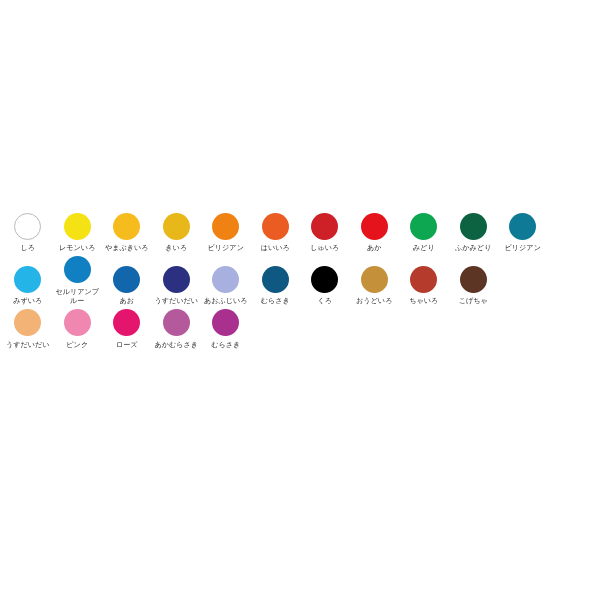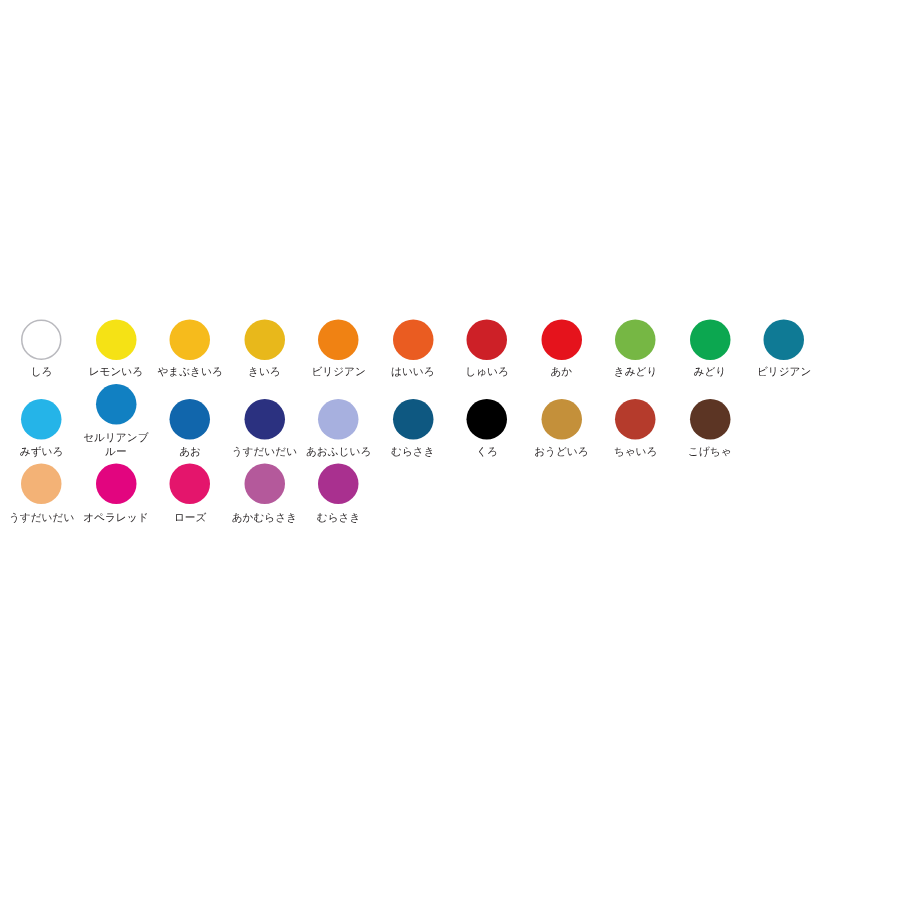--- a/index.html
+++ b/index.html
@@ -129,29 +129,29 @@
           <div class="swatch-label">しゅいろ</div>
         </div>
         <div class="swatch-cell">
           <div class="swatch-dot-wrap">
             <span class="swatch-dot" style="background: rgb(229, 19, 28);"></span>
           </div>
           <div class="swatch-label">あか</div>
         </div>
         <div class="swatch-cell">
           <div class="swatch-dot-wrap">
-            <span class="swatch-dot" style="background: rgb(118, 183, 68);"></span>
-          </div>
-          <div class="swatch-label">きみどり</div>
-        </div>
-        <div class="swatch-cell">
-          <div class="swatch-dot-wrap">
             <span class="swatch-dot" style="background: rgb(12, 167, 80);"></span>
           </div>
           <div class="swatch-label">みどり</div>
+        </div>
+        <div class="swatch-cell">
+          <div class="swatch-dot-wrap">
+            <span class="swatch-dot" style="background: rgb(12, 99, 65);"></span>
+          </div>
+          <div class="swatch-label">ふかみどり</div>
         </div>
         <div class="swatch-cell">
           <div class="swatch-dot-wrap">
             <span class="swatch-dot" style="background: rgb(15, 122, 149);"></span>
           </div>
           <div class="swatch-label">ビリジアン</div>
         </div>
       </div>
       <div class="swatch-row">
         <div class="swatch-cell">
@@ -217,23 +217,23 @@
       </div>
       <div class="swatch-row">
         <div class="swatch-cell">
           <div class="swatch-dot-wrap">
             <span class="swatch-dot" style="background: rgb(243, 178, 118);"></span>
           </div>
           <div class="swatch-label">うすだいだい</div>
         </div>
         <div class="swatch-cell">
           <div class="swatch-dot-wrap">
-            <span class="swatch-dot" style="background: rgb(226, 5, 127);"></span>
-          </div>
-          <div class="swatch-label">オペラレッド</div>
+            <span class="swatch-dot" style="background: rgb(239, 135, 176);"></span>
+          </div>
+          <div class="swatch-label">ピンク</div>
         </div>
         <div class="swatch-cell">
           <div class="swatch-dot-wrap">
             <span class="swatch-dot" style="background: rgb(228, 21, 108);"></span>
           </div>
           <div class="swatch-label">ローズ</div>
         </div>
         <div class="swatch-cell">
           <div class="swatch-dot-wrap">
             <span class="swatch-dot" style="background: rgb(180, 89, 155);"></span>

